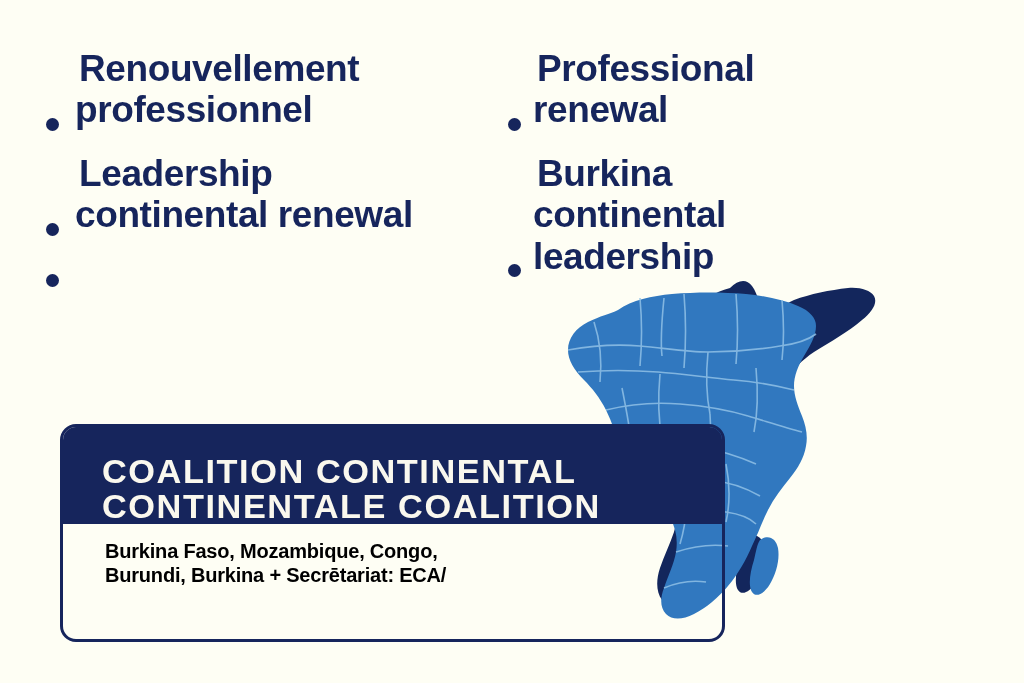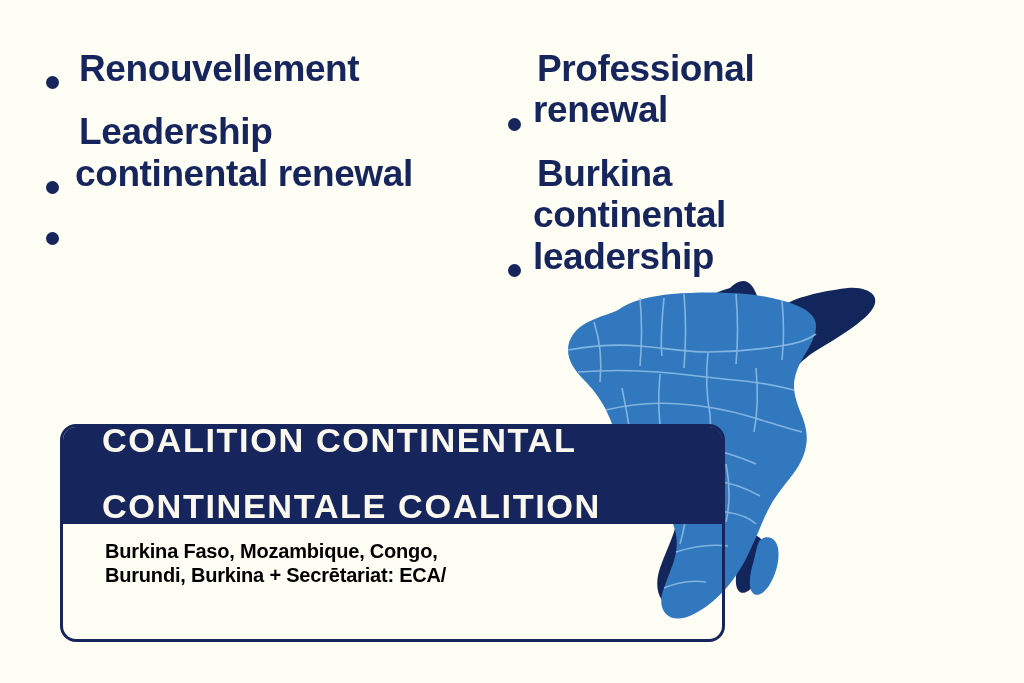--- a/index.html
+++ b/index.html
@@ -69,21 +69,21 @@
     overflow:hidden;
   }
   #coalition-header {
     position:absolute;
     left:-3px; top:-3px;
     width:671px; height:100px;
     background:#16255C;
     border-radius:16px 16px 0 0;
     display:flex;
     flex-direction:column;
-    justify-content:space-between;
+    justify-content:flex-end;
     padding-left:42px;
   }
   .coalition-line {
     color:#FAF8EE;
     font-weight:bold;
     font-size:33px;
     line-height:1.04;
     letter-spacing:1.5px;
     transform:scaleX(1.04);
     transform-origin:left center;
@@ -182,20 +182,21 @@
       </g>
     </svg>
   </div>
 
   <div class="bullets-col" id="col-fr">
 
     <div class="bullet-item">
       <span class="bullet-dot"></span>
       <span class="bullet-text">
         <span>Renouvellement</span>
+        <span class="l2">professionnel</span>
       </span>
     </div>
 
     <div class="bullet-item">
       <span class="bullet-dot"></span>
       <span class="bullet-text">
         <span>Leadership</span>
         <span class="l2">continental renewal</span>
       </span>
     </div>

